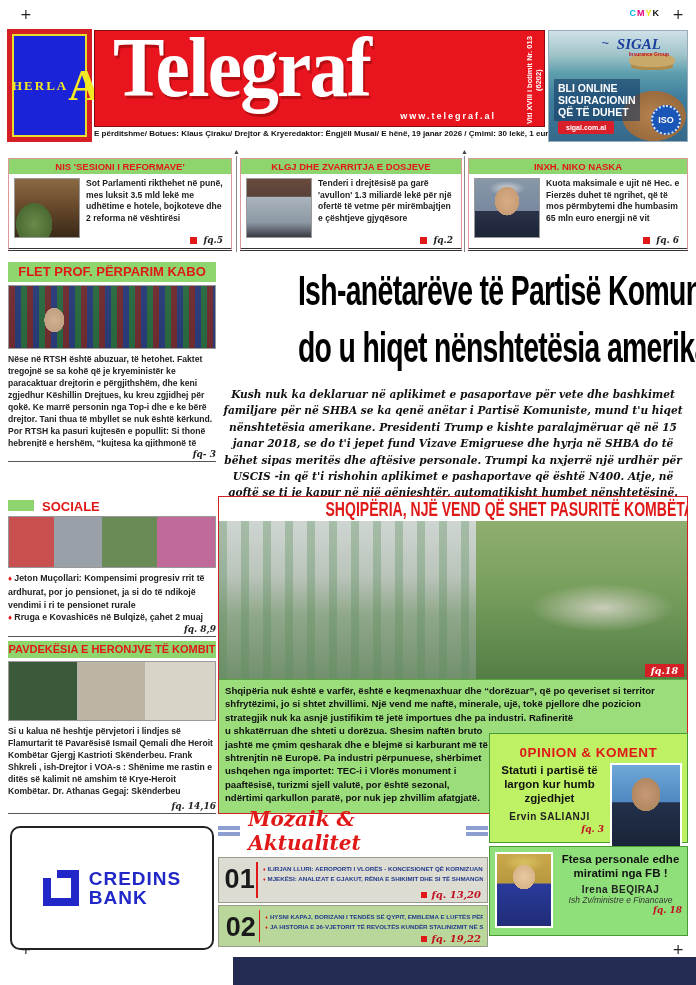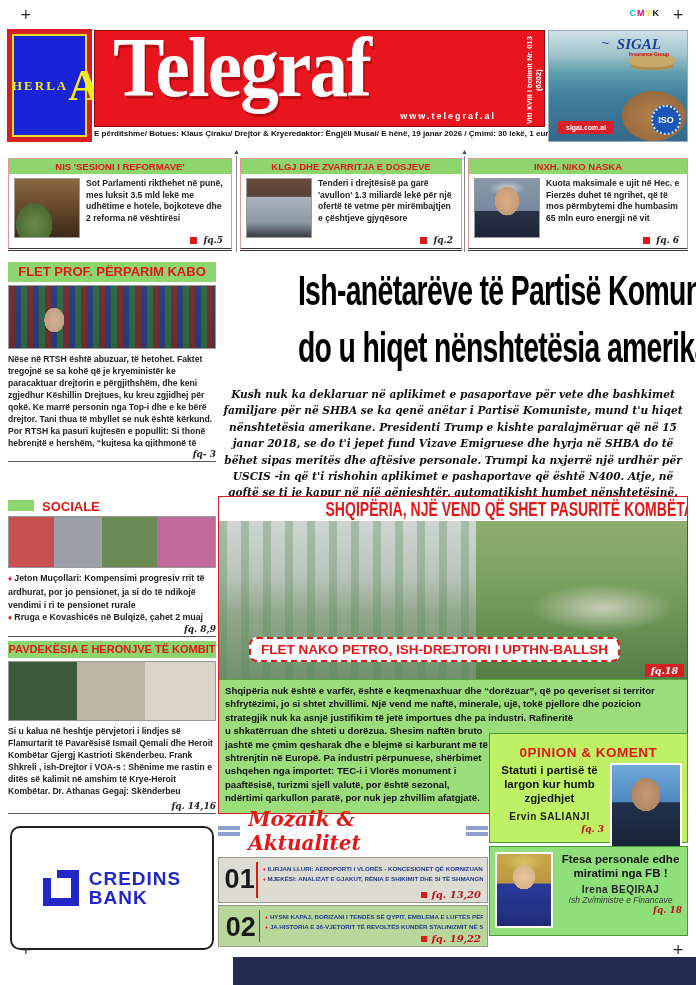--- a/index.html
+++ b/index.html
@@ -218,20 +218,21 @@
     <div class="url">www.telegraf.al</div>
     <div class="edition">Viti XVIII i botimit Nr. 013 (6202)</div>
   </div>
   <div class="abs byline">E përditshme/ Botues: Klaus Çiraku/ Drejtor &amp; Kryeredaktor: Ëngjëll Musai/ E hënë, 19 janar 2026 / Çmimi: 30 lekë, 1 euro</div>
 
   <div class="abs sigal">
     <div class="hat"></div>
     <span class="swan">~</span>
     <div class="brand">SIGAL</div>
     <div class="brandsub">Insurance Group</div>
+    <div class="msg">BLI ONLINE SIGURACIONIN QË TË DUHET</div>
     <div class="btn">sigal.com.al</div>
     <div class="iso">ISO</div>
   </div>
 
   <div class="tbox" style="left:8px;width:224px;">
     <div class="thead">NIS 'SESIONI I REFORMAVE'</div>
     <div class="trow">
       <div class="timg ph-parliament"></div>
       <div class="ttext">Sot Parlamenti rikthehet në punë, mes luksit 3.5 mld lekë me udhëtime e hotele, bojkoteve dhe 2 reforma në vështirësi</div>
     </div>
@@ -307,21 +308,20 @@
   <div class="abs deck">
     <span>Kush nuk ka deklaruar në aplikimet e pasaportave për vete dhe bashkimet familjare për në SHBA se ka qenë anëtar i Partisë Komuniste, mund t'u hiqet nënshtetësia amerikane. Presidenti Trump e kishte paralajmëruar që në 15 janar 2018, se do t'i jepet fund Vizave Emigruese dhe hyrja në SHBA do të bëhet sipas meritës dhe aftësive personale. Trumpi ka nxjerrë një urdhër për USCIS -in që t'i rishohin aplikimet e pashaportave që është N400. Atje, në qoftë se ti je kapur në një gënjeshtër, automatikisht humbet nënshtetësinë. Një nga pyetjet aty për të marrë nënshtetësinë amerikane është: A ke qenë ndonjëherë anëtar i Partisë Komuniste? Ja procedura e plotë.</span>
     <span class="fqref fq">fq.4</span>
   </div>
 
   <div class="abs pstory">
     <div class="pbanner"><span>SHQIPËRIA, NJË VEND QË SHET PASURITË KOMBËTARE DHE BLEN VARFËRINË</span></div>
     <div class="pimgs">
       <div class="factory"></div>
       <div class="valley"></div>
-      <div class="nako">FLET NAKO PETRO, ISH-DREJTORI I UPTHN-BALLSH</div>
       <div class="fq18">fq.18</div>
     </div>
     <div class="pquote">
       <p class="q1">Shqipëria nuk është e varfër, është e keqmenaxhuar dhe “dorëzuar”, që po qeveriset si territor shfrytëzimi, jo si shtet zhvillimi. Një vend me naftë, minerale, ujë, tokë pjellore dhe pozicion strategjik nuk ka asnjë justifikim të jetë importues dhe pa industri. Rafineritë</p>
       <p class="q2">u shkatërruan dhe shteti u dorëzua. Shesim naftën bruto jashtë me çmim qesharak dhe e blejmë si karburant më të shtrenjtin në Europë. Pa industri përpunuese, shërbimet ushqehen nga importet: TEC-i i Vlorës monument i paaftësisë, turizmi sjell valutë, por është sezonal, ndërtimi qarkullon paratë, por nuk jep zhvillim afatgjatë.</p>
     </div>
   </div>
 
   <div class="abs opinion">
     <div class="otitle">0PINION &amp; KOMENT</div>

